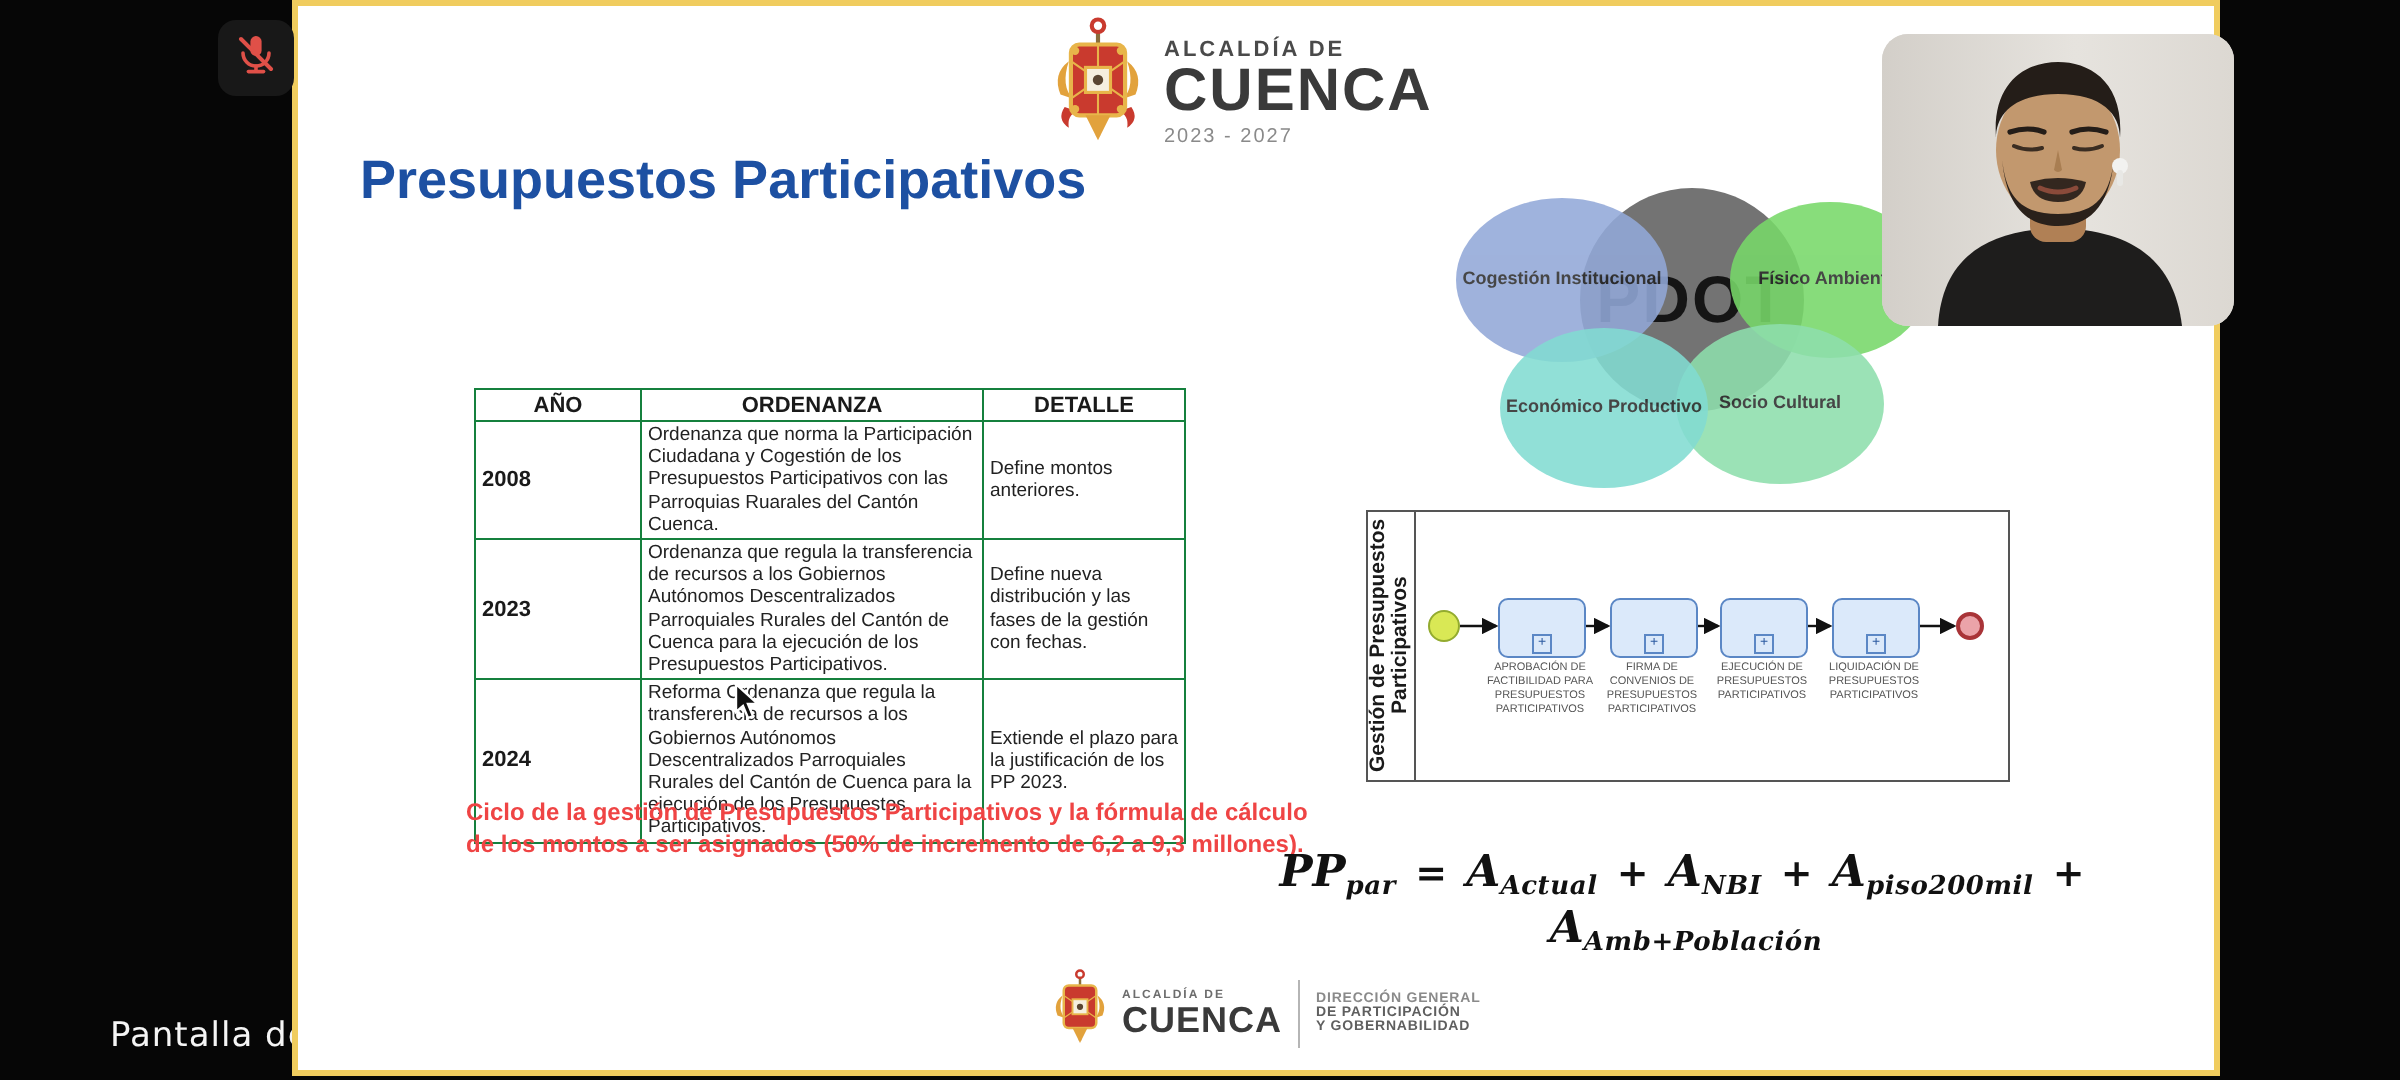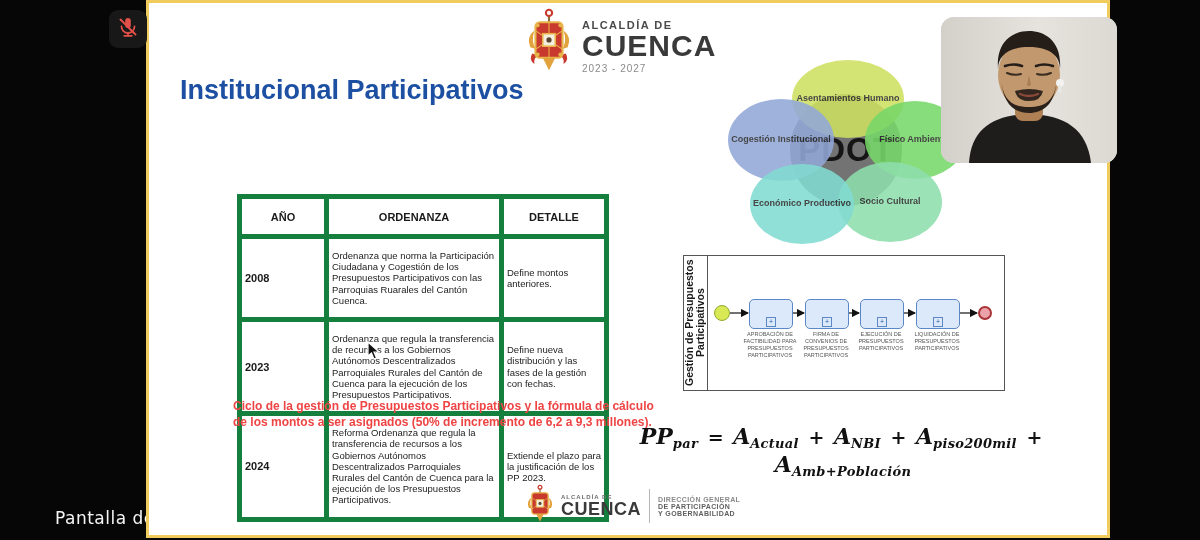--- a/index.html
+++ b/index.html
@@ -22,21 +22,21 @@
   .brand-top{font-size:11px;letter-spacing:1.5px;color:#4a4a4a;font-weight:bold;margin-top:12px;}
   .brand-name{font-size:30px;font-weight:bold;color:#3a3a3a;letter-spacing:1px;line-height:1;}
   .brand-years{font-size:10px;color:#8a8a8a;text-align:left;margin-top:2px;letter-spacing:1px;}
 
   .slide-title{position:absolute;left:31px;top:72px;font-size:27px;font-weight:bold;color:#1d50a2;}
   .intro{position:absolute;left:84px;top:121px;width:366px;font-size:12px;font-weight:600;
     color:#2156a5;text-align:justify;line-height:1.28;}
 
   
   .ord-table{position:absolute;left:88px;top:191px;border-collapse:collapse;table-layout:fixed;width:338px;}
-  .ord-table th,.ord-table td{border:5px solid #15803d;padding:11px 3px;vertical-align:middle;}
+  .ord-table th,.ord-table td{border:1px solid #15803d;padding:1px 3px;vertical-align:middle;}
   .ord-table th{font-size:11px;font-weight:bold;text-align:center;color:#1a1a1a;height:13px;}
   .col-ano{width:76px;} .col-ord{width:164px;} .col-det{width:94px;}
   .cell-ano{font-size:11px;font-weight:bold;color:#1a1a1a;}
   .cell-txt{font-size:9.5px;color:#222;line-height:1.18;}
 
   .cycle-note{position:absolute;left:84px;top:395px;width:434px;font-size:12px;font-weight:600;
     color:#ef4444;line-height:1.35;}
 
   
   .formula{position:absolute;left:444px;top:420px;width:500px;text-align:center;
@@ -125,21 +125,21 @@
           <circle cx="35" cy="45" r="2" fill="#e8b54a"></circle>
       </svg>
     </span>
     <span class="brand-text">
       <span class="brand-top">ALCALDÍA DE</span>
       <span class="brand-name">CUENCA</span>
       <span class="brand-years">2023 - 2027</span>
     </span>
   </div>
 
-  <div class="slide-title">Institucional Participativos</div>
+  <div class="slide-title">Presupuestos Participativos</div>
 
   <table class="ord-table">
     <thead>
       <tr>
         <th class="col-ano">AÑO</th>
         <th class="col-ord">ORDENANZA</th>
         <th class="col-det">DETALLE</th>
       </tr>
     </thead>
     <tbody>
@@ -170,21 +170,20 @@
     <span class="f-op">+</span>
     <span class="f-base">A</span><span class="f-sub">NBI</span>
     <span class="f-op">+</span>
     <span class="f-base">A</span><span class="f-sub">piso200mil</span>
     <span class="f-op">+</span>
     <span class="f-base">A</span><span class="f-sub">Amb+Población</span>
   </div>
 
   <div class="pdot">
     <div class="pdot-center" style="left: 62px; top: 38px; width: 112px; height: 112px; background: #737373;">PDOT</div>
-    <div class="pdot-ellipse" style="left: 64px; top: 4px; width: 112px; height: 78px; background: rgb(207, 225, 97);">Asentamientos Humano</div>
     <div class="pdot-ellipse" style="left: 0px; top: 43px; width: 106px; height: 82px; background: rgb(146, 168, 216);">Cogestión Institucional</div>
     <div class="pdot-ellipse" style="left: 137px; top: 45px; width: 100px; height: 78px; background: rgb(119, 216, 105);">Físico Ambiental</div>
     <div class="pdot-ellipse" style="left: 110px; top: 106px; width: 104px; height: 80px; background: rgb(142, 223, 173);">Socio Cultural</div>
     <div class="pdot-ellipse" style="left: 22px; top: 108px; width: 104px; height: 80px; background: rgb(130, 220, 210);">Económico Productivo</div>
   </div>
 
   <div class="bpmn">
     <div class="bpmn-lane">
       <span>Gestión de Presupuestos Participativos</span>
     </div>

